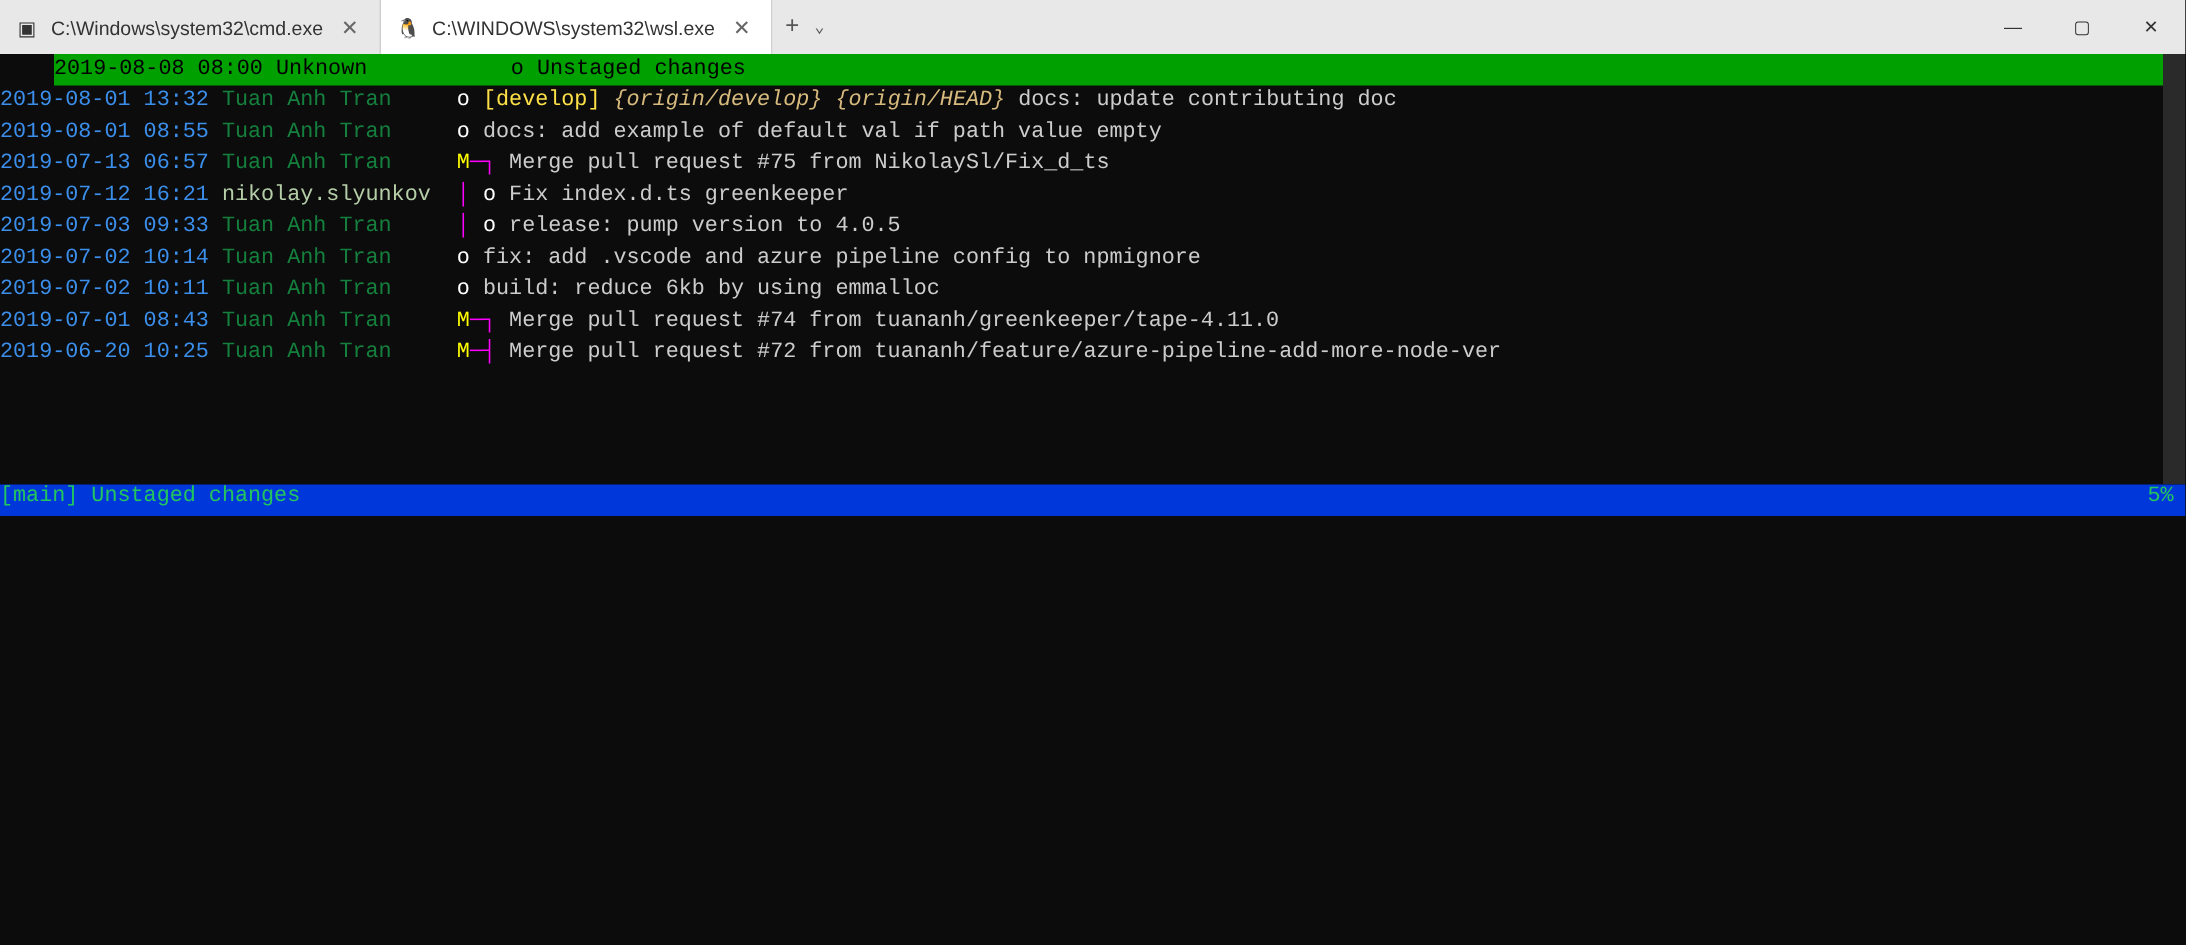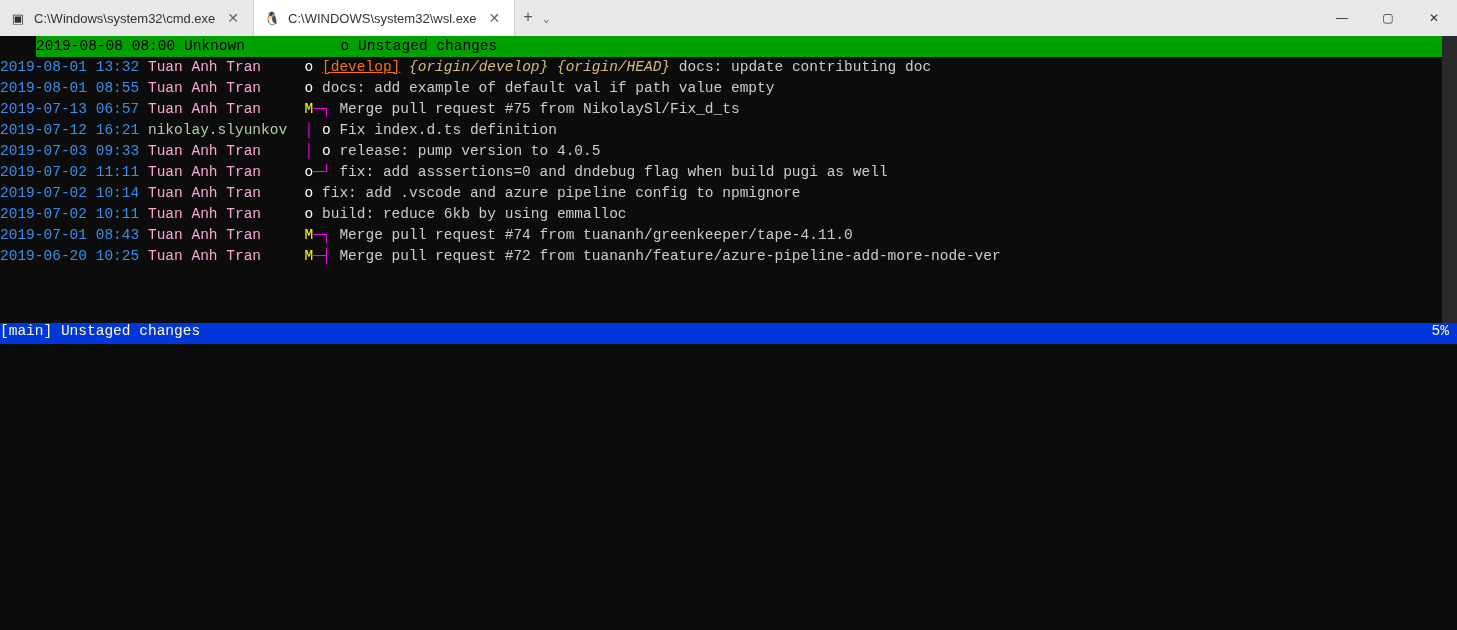--- a/index.html
+++ b/index.html
@@ -43,33 +43,33 @@
   background: #0c0c0c;
   line-height: 21px;
   overflow: hidden;
 }
 .row {
   white-space: pre;
   height: 21px;
 }
 .row.hl { background: #00a000; color: #000; margin-left: 36px; }
 .date { color: #3b8eea; }
-.author { color: #f9a8d4; }
+.author { color: #15803d; }
 .author-alt { color: #b5cea8; }
 .graph-o { color: #ffffff; }
 .graph-m { color: #ffff00; }
 .pipe { color: #ff00ff; }
-.ref-local { color: #f97316; text-decoration: underline; }
+.ref-local { color: #fde047; }
 .ref-remote { color: #d7ba7d; font-style: italic; }
 .msg { color: #cccccc; }
 .msg-hl { color: #000; }
 .statusbar {
   height: 21px;
   background: #0037da;
-  color: #fef9c3;
+  color: #22c55e;
   display: flex;
   white-space: pre;
   padding: 0;
   gap: 12px;
 }
 .statusbar .right { margin-left: auto; padding-right: 8px;}
 .extra { flex: 1; background: #0c0c0c; }
 .scrollbar { width: 15px; background: #2a2a2a; }
 .outer { display:flex; flex:1; overflow:hidden;}
 </style>
@@ -101,23 +101,22 @@
   </div>
 </div>
 
 <div class="outer">
 <div class="terminal">
   <div class="row hl"><span class="date" style="color:#000">2019-08-08 08:00</span><span> </span><span>Unknown</span><span id="hdr-pad">           </span><span>o</span><span> </span><span class="msg-hl">Unstaged changes</span></div>
   <div id="commit-rows">
         <div class="row"><span class="date">2019-08-01 13:32</span> <span class="author">Tuan Anh Tran    </span> <span><span class="graph-o">o</span><span> </span></span><span class="ref-local">[develop]</span> <span class="ref-remote">{origin/develop}</span> <span class="ref-remote">{origin/HEAD}</span> <span class="msg">docs: update contributing doc</span></div>
         <div class="row"><span class="date">2019-08-01 08:55</span> <span class="author">Tuan Anh Tran    </span> <span><span class="graph-o">o</span><span> </span></span><span class="msg">docs: add example of default val if path value empty</span></div>
         <div class="row"><span class="date">2019-07-13 06:57</span> <span class="author">Tuan Anh Tran    </span> <span><span class="graph-m">M</span><span class="pipe">─┐ </span></span><span class="msg">Merge pull request #75 from NikolaySl/Fix_d_ts</span></div>
-        <div class="row"><span class="date">2019-07-12 16:21</span> <span class="author-alt">nikolay.slyunkov </span> <span><span class="pipe">│ </span><span class="graph-o">o</span><span> </span></span><span class="msg">Fix index.d.ts definition</span></div>
+        <div class="row"><span class="date">2019-07-12 16:21</span> <span class="author-alt">nikolay.slyunkov </span> <span><span class="pipe">│ </span><span class="graph-o">o</span><span> </span></span><span class="msg">Fix index.d.ts greenkeeper</span></div>
         <div class="row"><span class="date">2019-07-03 09:33</span> <span class="author">Tuan Anh Tran    </span> <span><span class="pipe">│ </span><span class="graph-o">o</span><span> </span></span><span class="msg">release: pump version to 4.0.5</span></div>
-        <div class="row"><span class="date">2019-07-02 11:11</span> <span class="author">Tuan Anh Tran    </span> <span><span class="graph-o">o</span><span class="pipe">─┘ </span></span><span class="msg">fix: add asssertions=0 and dndebug flag when build pugi as well</span></div>
         <div class="row"><span class="date">2019-07-02 10:14</span> <span class="author">Tuan Anh Tran    </span> <span><span class="graph-o">o</span><span> </span></span><span class="msg">fix: add .vscode and azure pipeline config to npmignore</span></div>
         <div class="row"><span class="date">2019-07-02 10:11</span> <span class="author">Tuan Anh Tran    </span> <span><span class="graph-o">o</span><span> </span></span><span class="msg">build: reduce 6kb by using emmalloc</span></div>
         <div class="row"><span class="date">2019-07-01 08:43</span> <span class="author">Tuan Anh Tran    </span> <span><span class="graph-m">M</span><span class="pipe">─┐ </span></span><span class="msg">Merge pull request #74 from tuananh/greenkeeper/tape-4.11.0</span></div>
         <div class="row"><span class="date">2019-06-20 10:25</span> <span class="author">Tuan Anh Tran    </span> <span><span class="graph-m">M</span><span class="pipe">─┤ </span></span><span class="msg">Merge pull request #72 from tuananh/feature/azure-pipeline-add-more-node-ver</span></div>
       </div>
 </div>
 <div class="scrollbar"></div>
 </div>
 
 <div class="statusbar">

